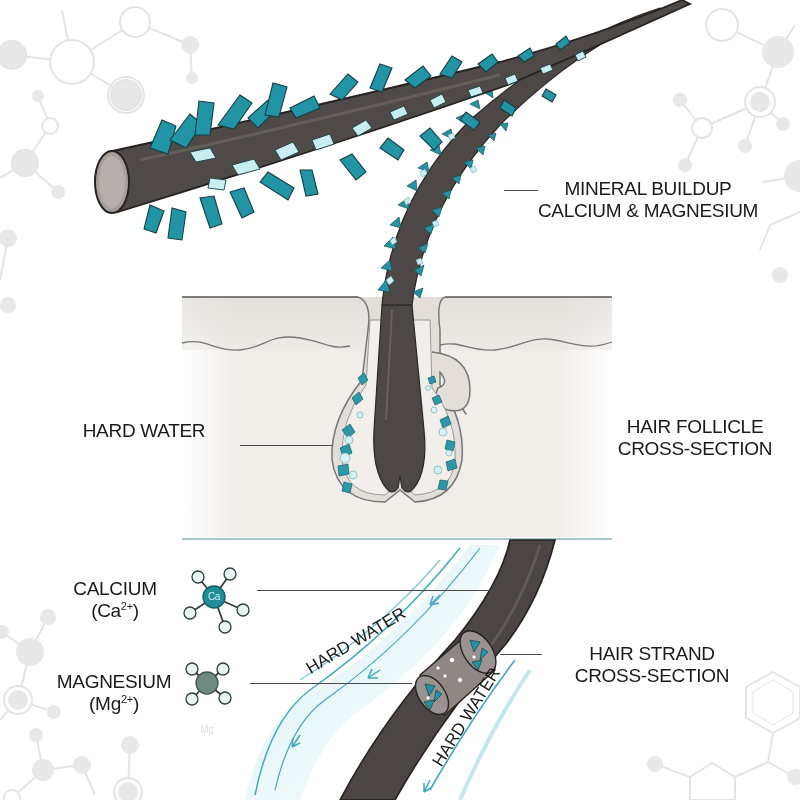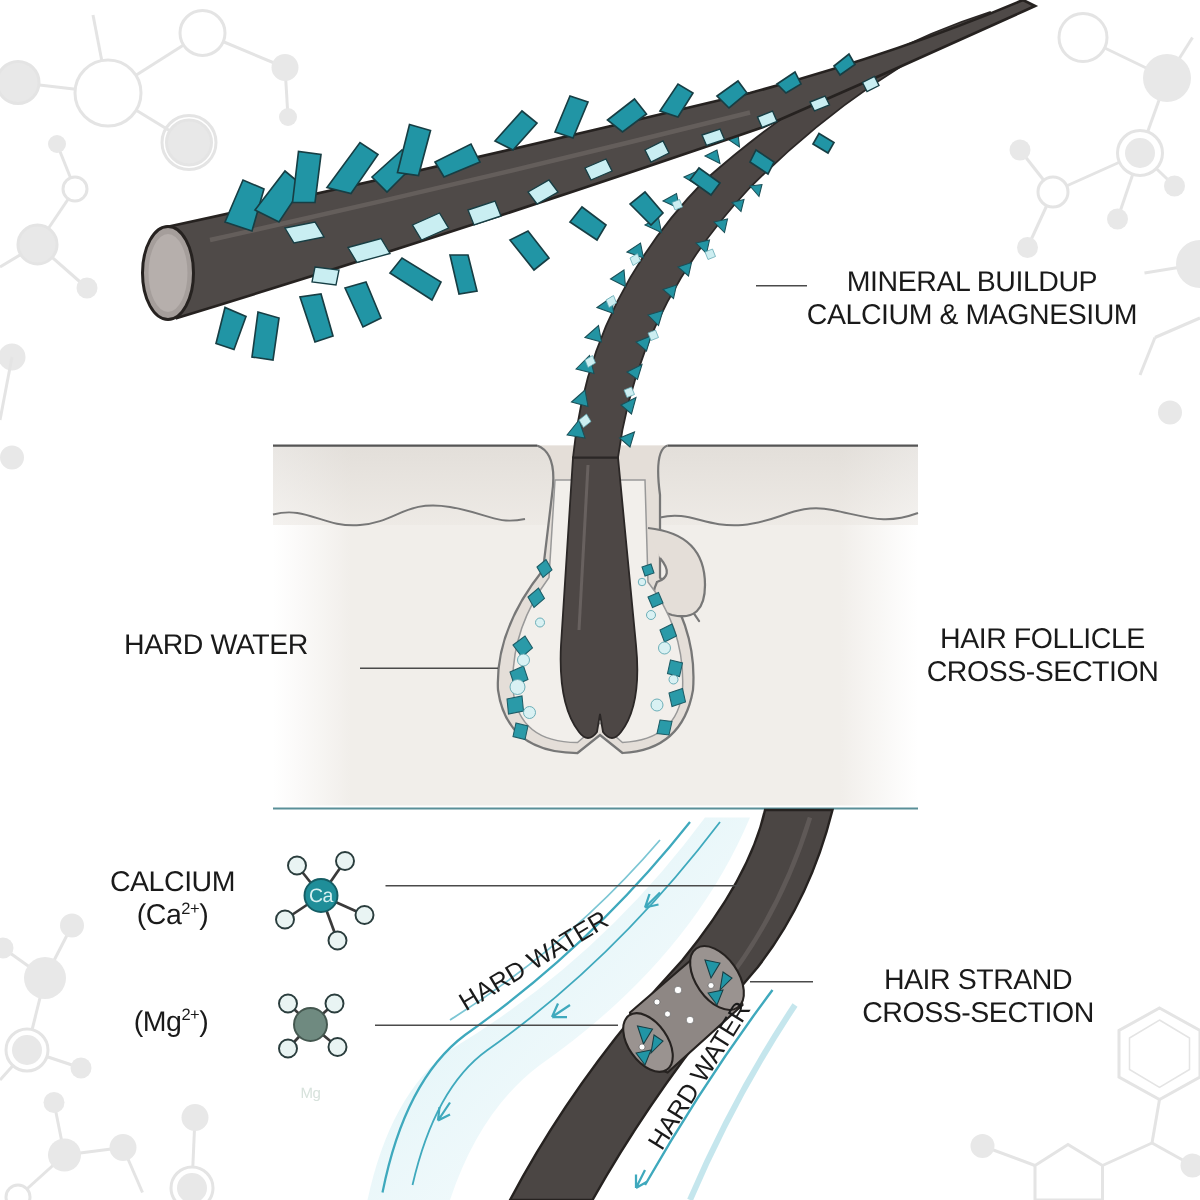--- a/index.html
+++ b/index.html
@@ -347,21 +347,21 @@
       <g fill="#e9f4f3" stroke="#2a3d3d" stroke-width="1.3">
         <circle cx="192" cy="669" r="6"></circle>
           <circle cx="223" cy="669" r="6"></circle>
         <circle cx="192" cy="699" r="6"></circle>
           <circle cx="225" cy="698" r="6"></circle>
       </g>
       <circle cx="207" cy="683" r="11" fill="#6f8a80" stroke="#44574f" stroke-width="1.3"></circle>
     </g>
   </svg>
 
-  <div class="label" style="left:204px; top:590px; width:20px; font-size:13px; line-height:14px; color:#d8f1f2;">Ca</div>
+  <div class="label" style="left:204px; top:590px; width:20px; font-size:10px; line-height:14px; color:#d8f1f2;">Ca</div>
   <div class="label" style="left:197px; top:676px; width:20px; font-size:10px; line-height:14px; color:#d7e2dc;margin-top:47px;">Mg</div>
 
   <div class="leader" style="left:504px; top:190px; width:34px;"></div>
   <div class="leader" style="left:240px; top:445px; width:92px;"></div>
   <div class="leader" style="left:257px; top:590px; width:236px;"></div>
   <div class="leader" style="left:250px; top:683px; width:162px;"></div>
   <div class="leader" style="left:500px; top:654px; width:42px;"></div>
 
   <div class="label" style="left:536px; top:178px; width:224px;">
     <span>MINERAL BUILDUP</span>
@@ -376,20 +376,21 @@
     <span>HAIR FOLLICLE</span>
     <span>CROSS-SECTION</span>
   </div>
 
   <div class="label" style="left:60px; top:578px; width:110px;">
     <span>CALCIUM</span>
     <span><b style="font-weight:normal">(Ca</b><sup>2+</sup><b style="font-weight:normal">)</b></span>
   </div>
 
   <div class="label" style="left:52px; top:671px; width:124px;">
+    <span>MAGNESIUM</span>
     <span><b style="font-weight:normal">(Mg</b><sup>2+</sup><b style="font-weight:normal">)</b></span>
   </div>
 
   <div class="label" style="left:572px; top:643px; width:160px;">
     <span>HAIR STRAND</span>
     <span>CROSS-SECTION</span>
   </div>
 
   <div class="rot-label" style="left:308px; top:660px; transform: rotate(-31deg);">HARD WATER</div>
   <div class="rot-label" style="left:437px; top:755px; transform: rotate(-58deg);">HARD WATER</div>

